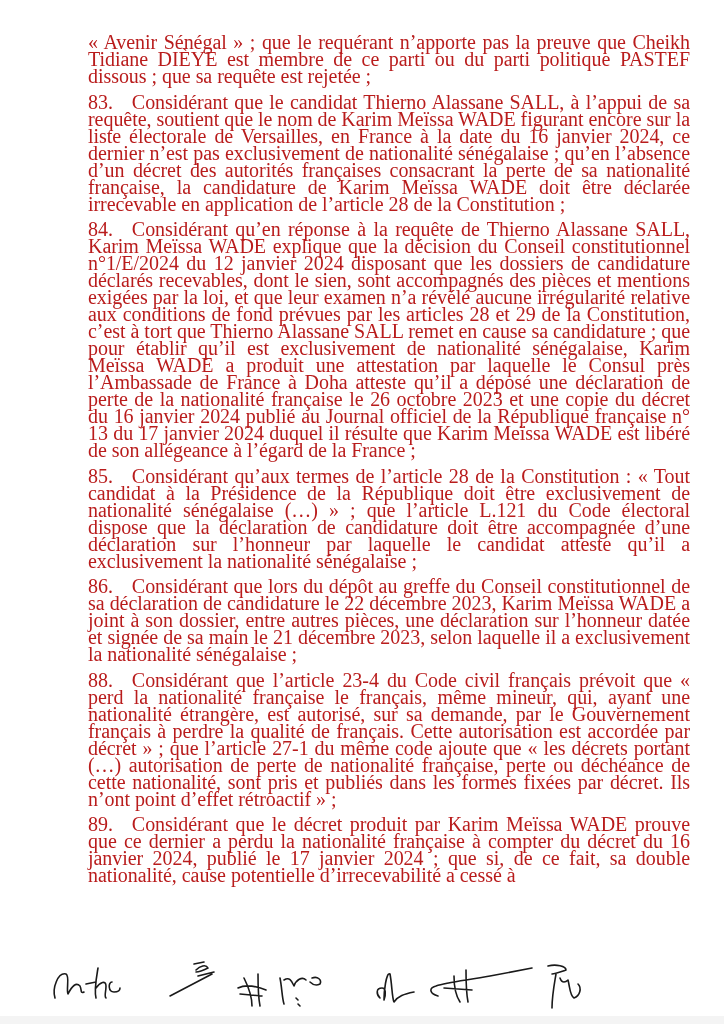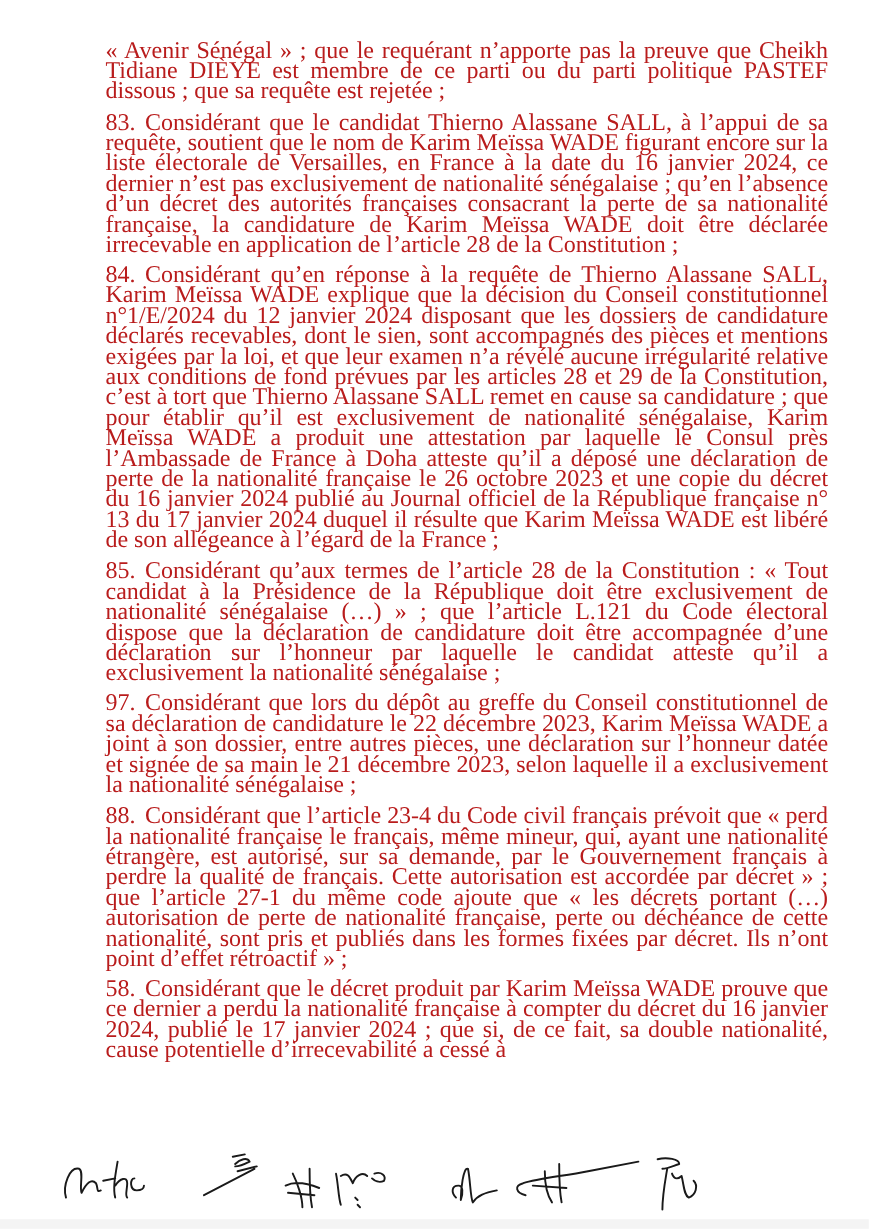--- a/index.html
+++ b/index.html
@@ -4,21 +4,21 @@
 <style>
   html, body { margin: 0; padding: 0; background: #ffffff; }
   body { width: 724px; height: 1024px; overflow: hidden; position: relative; }
   .page {
     position: absolute; left: 88px; top: 34px; width: 602px;
     font-family: "Liberation Serif", "DejaVu Serif", serif;
     font-size: 20px; line-height: 17px; color: #b91c1c;
     text-align: justify; letter-spacing: -0.05px;
   }
   .para { margin: 0 0 8.5px 0; }
-  .para .num { margin-right: 8px; }
+  .para .num { margin-right: 19px; }
   .signatures { position: absolute; left: 0; top: 958px; width: 724px; height: 66px; }
   .signatures svg { width: 724px; height: 66px; display: block; }
   .sig path { fill: none; stroke: #1a1a1a; stroke-width: 1.6; stroke-linecap: round; stroke-linejoin: round; }
   .bottom-strip { position: absolute; left: 0; top: 1016px; width: 724px; height: 8px; background: #f4f4f4; }
 </style>
 </head>
 <body>
 
 <div class="page">
   <p class="para">
@@ -27,27 +27,27 @@
   <p class="para">
     <span class="num">83.</span><span>Considérant que le candidat Thierno Alassane SALL, à l’appui de sa requête, soutient que le nom de Karim Meïssa WADE figurant encore sur la liste électorale de Versailles, en France à la date du 16 janvier 2024, ce dernier n’est pas exclusivement de nationalité sénégalaise ; qu’en l’absence d’un décret des autorités françaises consacrant la perte de sa nationalité française, la candidature de Karim Meïssa WADE doit être déclarée irrecevable en application de l’article 28 de la Constitution ;</span>
   </p>
   <p class="para">
     <span class="num">84.</span><span>Considérant qu’en réponse à la requête de Thierno Alassane SALL, Karim Meïssa WADE explique que la décision du Conseil constitutionnel n°1/E/2024 du 12 janvier 2024 disposant que les dossiers de candidature déclarés recevables, dont le sien, sont accompagnés des pièces et mentions exigées par la loi, et que leur examen n’a révélé aucune irrégularité relative aux conditions de fond prévues par les articles 28 et 29 de la Constitution, c’est à tort que Thierno Alassane SALL remet en cause sa candidature ; que pour établir qu’il est exclusivement de nationalité sénégalaise, Karim Meïssa WADE a produit une attestation par laquelle le Consul près l’Ambassade de France à Doha atteste qu’il a déposé une déclaration de perte de la nationalité française le 26 octobre 2023 et une copie du décret du 16 janvier 2024 publié au Journal officiel de la République française n° 13 du 17 janvier 2024 duquel il résulte que Karim Meïssa WADE est libéré de son allégeance à l’égard de la France ;</span>
   </p>
   <p class="para">
     <span class="num">85.</span><span>Considérant qu’aux termes de l’article 28 de la Constitution : « Tout candidat à la Présidence de la République doit être exclusivement de nationalité sénégalaise (…) » ; que l’article L.121 du Code électoral dispose que la déclaration de candidature doit être accompagnée d’une déclaration sur l’honneur par laquelle le candidat atteste qu’il a exclusivement la nationalité sénégalaise ;</span>
   </p>
   <p class="para">
-    <span class="num">97.</span><span>Considérant que lors du dépôt au greffe du Conseil constitutionnel de sa déclaration de candidature le 22 décembre 2023, Karim Meïssa WADE a joint à son dossier, entre autres pièces, une déclaration sur l’honneur datée et signée de sa main le 21 décembre 2023, selon laquelle il a exclusivement la nationalité sénégalaise ;</span>
+    <span class="num">86.</span><span>Considérant que lors du dépôt au greffe du Conseil constitutionnel de sa déclaration de candidature le 22 décembre 2023, Karim Meïssa WADE a joint à son dossier, entre autres pièces, une déclaration sur l’honneur datée et signée de sa main le 21 décembre 2023, selon laquelle il a exclusivement la nationalité sénégalaise ;</span>
   </p>
   <p class="para">
     <span class="num">88.</span><span>Considérant que l’article 23-4 du Code civil français prévoit que « perd la nationalité française le français, même mineur, qui, ayant une nationalité étrangère, est autorisé, sur sa demande, par le Gouvernement français à perdre la qualité de français. Cette autorisation est accordée par décret » ; que l’article 27-1 du même code ajoute que « les décrets portant (…) autorisation de perte de nationalité française, perte ou déchéance de cette nationalité, sont pris et publiés dans les formes fixées par décret. Ils n’ont point d’effet rétroactif » ;</span>
   </p>
   <p class="para">
-    <span class="num">58.</span><span>Considérant que le décret produit par Karim Meïssa WADE prouve que ce dernier a perdu la nationalité française à compter du décret du 16 janvier 2024, publié le 17 janvier 2024 ; que si, de ce fait, sa double nationalité, cause potentielle d’irrecevabilité a cessé à</span>
+    <span class="num">89.</span><span>Considérant que le décret produit par Karim Meïssa WADE prouve que ce dernier a perdu la nationalité française à compter du décret du 16 janvier 2024, publié le 17 janvier 2024 ; que si, de ce fait, sa double nationalité, cause potentielle d’irrecevabilité a cessé à</span>
   </p>
 </div>
 
 <div class="signatures">
   <svg viewBox="0 0 724 66" class="sig">
 
     <path d="M55 40 C52 30 58 14 66 16 C70 18 66 32 68 36 C72 28 76 24 80 28 C82 32 80 36 84 34 M86 26 L96 24 M98 10 C96 22 94 32 96 40 M96 30 C100 24 106 22 106 28 C106 34 104 38 106 40 M112 24 C108 24 108 34 114 34 C118 34 120 32 120 30"></path>
 
     <path d="M170 38 L212 16 M196 12 C200 8 206 6 208 10 C204 12 200 14 196 14 M198 18 L214 14 M194 6 L204 4"></path>
 

